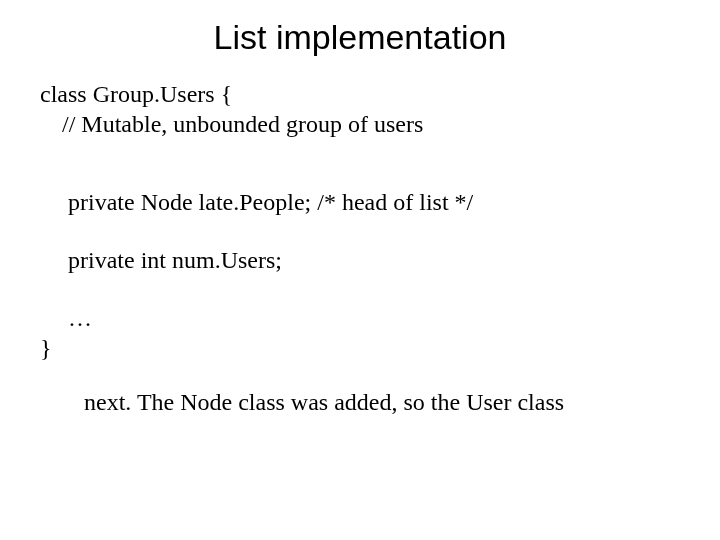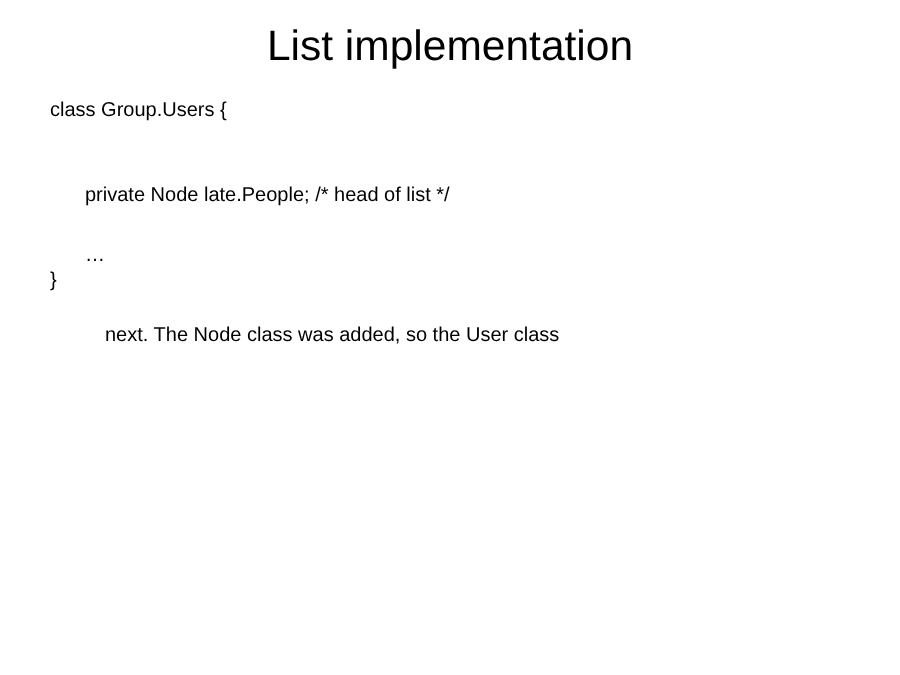--- a/index.html
+++ b/index.html
@@ -18,22 +18,23 @@
     box-sizing: border-box;
     padding: 18px 40px 0 40px;
   }
   .title {
     font-size: 34px;
     text-align: center;
     margin: 0 0 22px 0;
     font-weight: normal;
   }
   .body {
-    font-size: 16px;
+    font-size: 24px;
     line-height: 1.25;
+    font-family: Liberation Serif, serif;
   }
   .code-block {
     margin-bottom: 16px;
   }
   .indent {
     padding-left: 22px;
   }
   .indent2 {
     padding-left: 28px;
     margin-top: 28px;
@@ -56,22 +57,24 @@
 <body>
 
 <div class="slide">
 
   <h1 class="title">List implementation</h1>
 
   <div class="body">
 
     <div class="code-block">
       <div>class Group.Users {</div>
+      <div class="indent">// Mutable, unbounded group of users</div>
       <div class="spacer"></div>
       <div class="indent2">private Node late.People; /* head of list */</div>
+      <div class="indent2">private int num.Users;</div>
       <div class="indent2">…</div>
       <div>}</div>
     </div>
 
     <div class="note">
       <div class="note-rest">next.  The Node class was added, so the User class</div>
     </div>
 
   </div>
 

